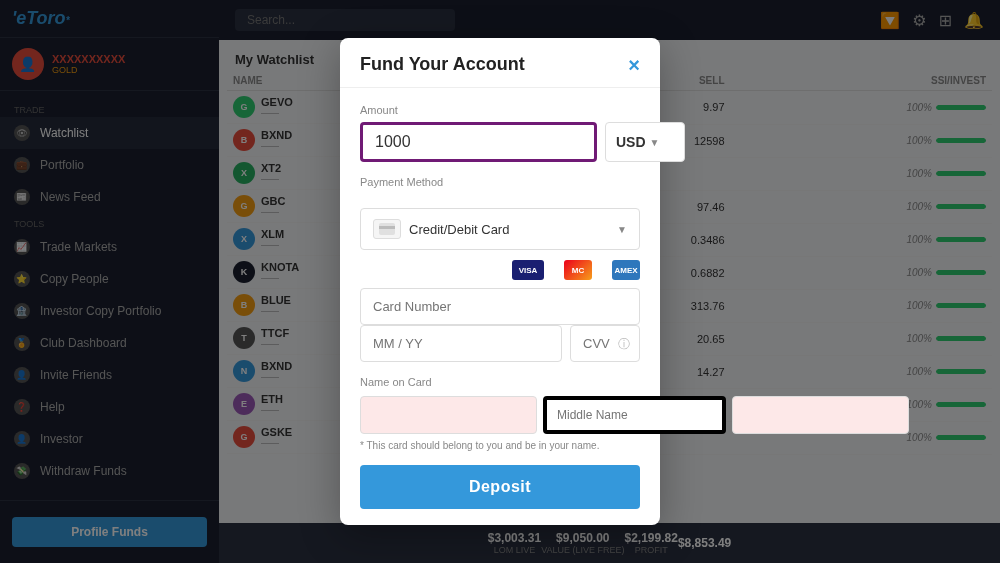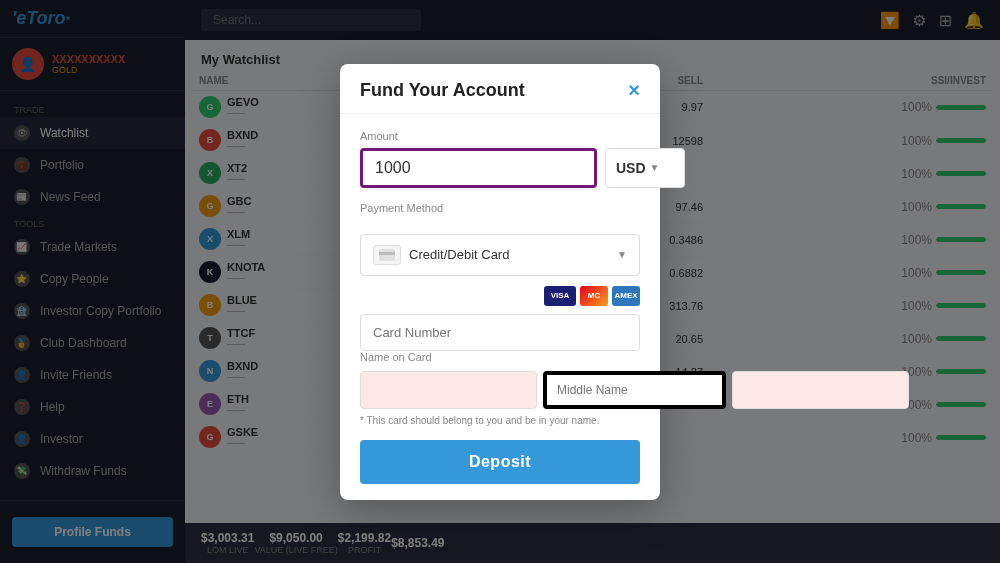--- a/index.html
+++ b/index.html
@@ -7,21 +7,21 @@
 
     
     .bg-platform {
       position: absolute; inset: 0;
       background: #f0f2f5;
       display: flex;
     }
 
     
     .sidebar {
-      width: 185px;
+      width: 219px;
       background: #1a1f2e;
       height: 100%;
       display: flex;
       flex-direction: column;
       flex-shrink: 0;
     }
     .sidebar-header {
       background: #1a1f2e;
       padding: 8px 12px;
       display: flex;
@@ -115,28 +115,28 @@
     .watchlist-table th:first-child { text-align: left; }
     .watchlist-table td { padding: 5px 6px; border-bottom: 1px solid #eee; text-align: right; color: #333; }
     .watchlist-table td:first-child { text-align: left; display: flex; align-items: center; gap: 6px; }
     .asset-icon { width: 22px; height: 22px; border-radius: 50%; display: flex; align-items: center; justify-content: center; font-size: 9px; font-weight: bold; color: white; flex-shrink: 0; }
     .asset-name { font-weight: bold; font-size: 11px; }
     .asset-sub { color: #999; font-size: 9px; }
     .btn-buy { background: #3498db; color: white; border: none; border-radius: 3px; padding: 2px 8px; font-size: 10px; cursor: pointer; }
     .progress-bar-wrap { display: flex; align-items: center; gap: 4px; justify-content: flex-end; }
     .progress-bar { width: 50px; height: 5px; background: #eee; border-radius: 3px; overflow: hidden; }
     .progress-bar-fill { height: 100%; background: #2ecc71; border-radius: 3px; }
-    .pct { color: #888; font-size: 12px; }
+    .pct { color: #888; font-size: 10px; font-style: italic; }
 
     .bottom-bar {
       background: #2a3040;
       height: 40px;
       display: flex;
       align-items: center;
-      justify-content: flex-start;
+      justify-content: center;
       padding: 8px 16px;
     }
     .bottom-stat { text-align: center; }
     .bottom-stat-val { color: white; font-size: 12px; font-weight: bold; }
     .bottom-stat-label { color: #888; font-size: 9px; }
 
     
     .overlay {
       position: absolute; inset: 0;
       background: rgba(0,0,0,0.5);
@@ -183,21 +183,21 @@
       margin-bottom: 10px; cursor: pointer; background: white;
     }
     .payment-select-left { display: flex; align-items: center; gap: 8px; }
     .card-icon-box {
       width: 28px; height: 20px; border: 1px solid #ddd; border-radius: 3px;
       background: #f5f5f5; display: flex; align-items: center; justify-content: center;
       font-size: 10px; color: #555;
     }
     .payment-name { font-size: 13px; color: #333; }
 
-    .card-logos { display: flex; gap: 4px; justify-content: flex-end; margin-bottom: 8px; }
+    .card-logos { display: flex; gap: 20px; justify-content: flex-end; margin-bottom: 8px; }
     .card-logo { height: 20px; border-radius: 3px; display: flex; align-items: center; justify-content: center; font-size: 8px; font-weight: bold; color: white; padding: 0 5px; }
     .card-logo.visa { background: #1a1f71; width: 32px; }
     .card-logo.mc { background: linear-gradient(135deg, #eb001b 0%, #f79e1b 100%); width: 28px; }
     .card-logo.amex { background: #2e77bc; width: 28px; }
 
     .card-number-input {
       width: 100%; border: 1px solid #ddd; border-radius: 4px;
       padding: 10px 12px; font-size: 13px; color: #aaa; margin-bottom: 0;
     }
     .card-row { display: flex; gap: 8px; margin-bottom: 14px; }
@@ -605,20 +605,27 @@
       </div>
 
       <div class="card-logos">
         <div class="card-logo visa">VISA</div>
         <div class="card-logo mc">MC</div>
         <div class="card-logo amex">AMEX</div>
       </div>
 
       <input class="card-number-input" type="text" placeholder="Card Number" style="">
 
+      <div class="card-row">
+        <input class="expiry-input" type="text" placeholder="MM / YY" style="">
+        <div class="cvv-wrap">
+          <input class="cvv-input" type="text" placeholder="CVV" style="">
+          <span class="cvv-icon">ⓘ</span>
+        </div>
+      </div>
 
       <label class="name-section-label">Name on Card</label>
       <div class="name-row">
         <input class="name-input-first" type="text" style="background: rgb(253, 232, 232);" placeholder="">
         <input class="name-input-middle" type="text" placeholder="Middle Name" style="">
         <input class="name-input-first" type="text" style="background: rgb(253, 232, 232);" placeholder="">
       </div>
 
       <div class="card-notice">* This card should belong to you and be in your name.</div>
 

